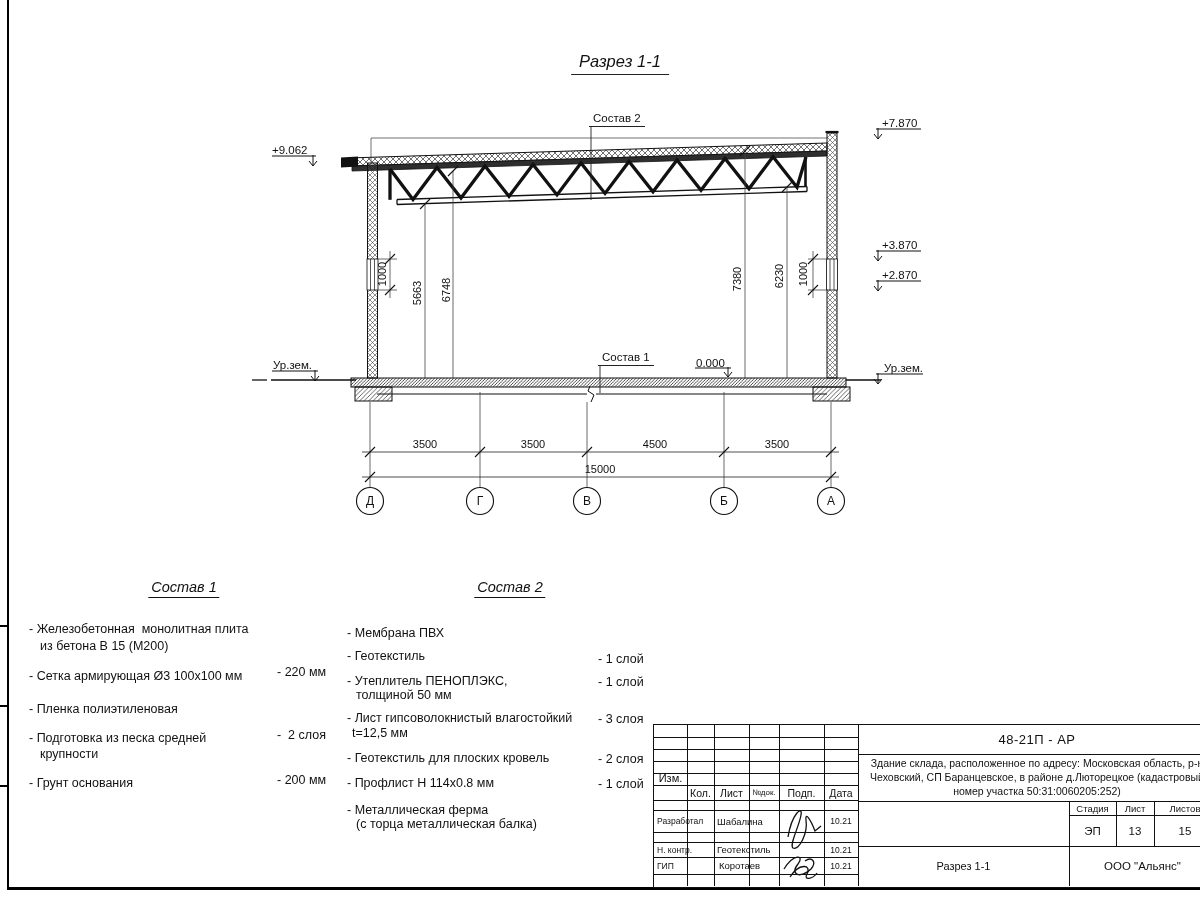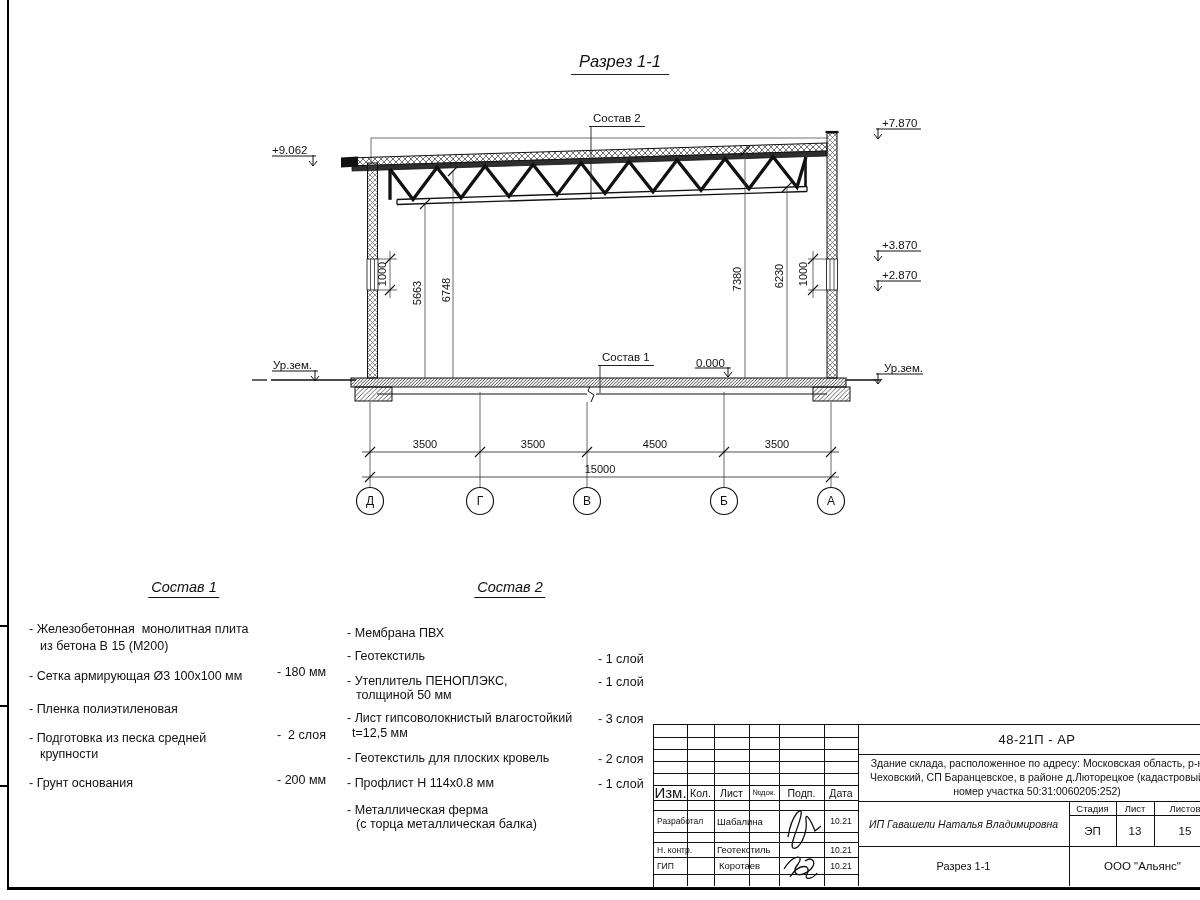--- a/index.html
+++ b/index.html
@@ -208,21 +208,21 @@
   <div class="axisL" style="left:370px;top:501px">Д</div>
   <div class="axisL" style="left:480px;top:501px">Г</div>
   <div class="axisL" style="left:587px;top:501px">В</div>
   <div class="axisL" style="left:724px;top:501px">Б</div>
   <div class="axisL" style="left:831px;top:501px">А</div>
 
   <div>
     <div class="comp-title" style="left:184px;top:579px">Состав 1</div>
     <div class="txt" style="left:29px;top:623px">- Железобетонная  монолитная плита</div>
     <div class="txt" style="left:40px;top:640px">из бетона В 15 (М200)</div>
-    <div class="val" style="left:277px;top:640px">- 180 мм</div>
+    <div class="val" style="left:277px;top:640px">- 220 мм</div>
     <div class="txt" style="left:29px;top:670px">- Сетка армирующая Ø3 100х100 мм</div>
     <div class="txt" style="left:29px;top:703px">- Пленка полиэтиленовая</div>
     <div class="val" style="left:277px;top:703px">-  2 слоя</div>
     <div class="txt" style="left:29px;top:732px">- Подготовка из песка средней</div>
     <div class="txt" style="left:40px;top:748px">крупности</div>
     <div class="val" style="left:277px;top:748px">- 200 мм</div>
     <div class="txt" style="left:29px;top:777px">- Грунт основания</div>
   </div>
 
   <div>
@@ -266,21 +266,21 @@
     <div class="hl" style="left:0;top:107px;width:204px"></div>
     <div class="hl" style="left:0;top:117px;width:204px"></div>
     <div class="hl" style="left:0;top:132px;width:204px"></div>
     <div class="hl" style="left:0;top:149px;width:204px"></div>
 
     <div class="hl" style="left:204px;top:29px;width:358px"></div>
     <div class="hl" style="left:204px;top:76px;width:358px"></div>
     <div class="hl" style="left:204px;top:121px;width:358px"></div>
     <div class="hl" style="left:415px;top:90px;width:147px"></div>
 
-    <div class="c" style="left:0;top:60px;width:33px;height:15px;font-size:15px">Изм.</div>
+    <div class="c" style="left:0;top:45px;width:33px;height:15px;font-size:11px">Изм.</div>
     <div class="c" style="left:33px;top:60px;width:27px;height:15px;font-size:10.5px">Кол.</div>
     <div class="c" style="left:60px;top:60px;width:35px;height:15px;font-size:10.5px">Лист</div>
     <div class="c" style="left:95px;top:60px;width:30px;height:15px;font-size:8px">№док.</div>
     <div class="c" style="left:125px;top:60px;width:45px;height:15px;font-size:10.5px">Подп.</div>
     <div class="c" style="left:170px;top:60px;width:34px;height:15px;font-size:10.5px">Дата</div>
 
     <div class="cl" style="left:3px;top:85px;width:56px;height:22px;font-size:8.5px">Разработал</div>
     <div class="cl" style="left:63px;top:85px;width:60px;height:22px;font-size:9.5px">Шабалина</div>
     <div class="c" style="left:170px;top:85px;width:34px;height:22px;font-size:8.5px">10.21</div>
     <div class="cl" style="left:3px;top:117px;width:56px;height:15px;font-size:8.5px">Н. контр.</div>
@@ -295,21 +295,20 @@
         <path d="M9,36 C13,12 24,4 22,14 C20,26 10,44 14,47 C20,50 29,32 27,19 C26,11 31,17 36,30 L42,25"></path>
         <path d="M5,68 C15,52 26,54 19,63 C10,74 22,78 32,68 C38,61 33,55 26,60"></path>
         <path d="M11,76 C20,62 33,63 28,73 C24,80 34,78 38,72"></path>
       </g>
     </svg>
 
     <div class="c" style="left:204px;top:0;width:358px;height:29px;font-size:13px;letter-spacing:0.5px">48-21П - АР</div>
     <div class="c" style="left:204px;top:31px;width:358px;height:14px;font-size:10.5px">Здание склада, расположенное по адресу: Московская область, р-н</div>
     <div class="c" style="left:204px;top:45px;width:358px;height:14px;font-size:10.5px">Чеховский, СП Баранцевское, в районе д.Люторецкое  (кадастровый</div>
     <div class="c" style="left:204px;top:59px;width:358px;height:14px;font-size:10.5px">номер участка 50:31:0060205:252)</div>
-    <div class="c" style="left:204px;top:76px;width:211px;height:45px;font-size:10.5px;font-style:italic">ИП Гавашели Наталья Владимировна</div>
     <div class="c" style="left:204px;top:121px;width:211px;height:40px;font-size:11px">Разрез 1-1</div>
     <div class="c" style="left:415px;top:76px;width:47px;height:14px;font-size:9.5px">Стадия</div>
     <div class="c" style="left:462px;top:76px;width:38px;height:14px;font-size:9.5px">Лист</div>
     <div class="c" style="left:500px;top:76px;width:62px;height:14px;font-size:9.5px">Листов</div>
     <div class="c" style="left:415px;top:90px;width:47px;height:31px;font-size:11.5px">ЭП</div>
     <div class="c" style="left:462px;top:90px;width:38px;height:31px;font-size:11.5px">13</div>
     <div class="c" style="left:500px;top:90px;width:62px;height:31px;font-size:11.5px">15</div>
     <div class="c" style="left:415px;top:121px;width:147px;height:40px;font-size:11.5px">ООО "Альянс"</div>
   </div>
 

